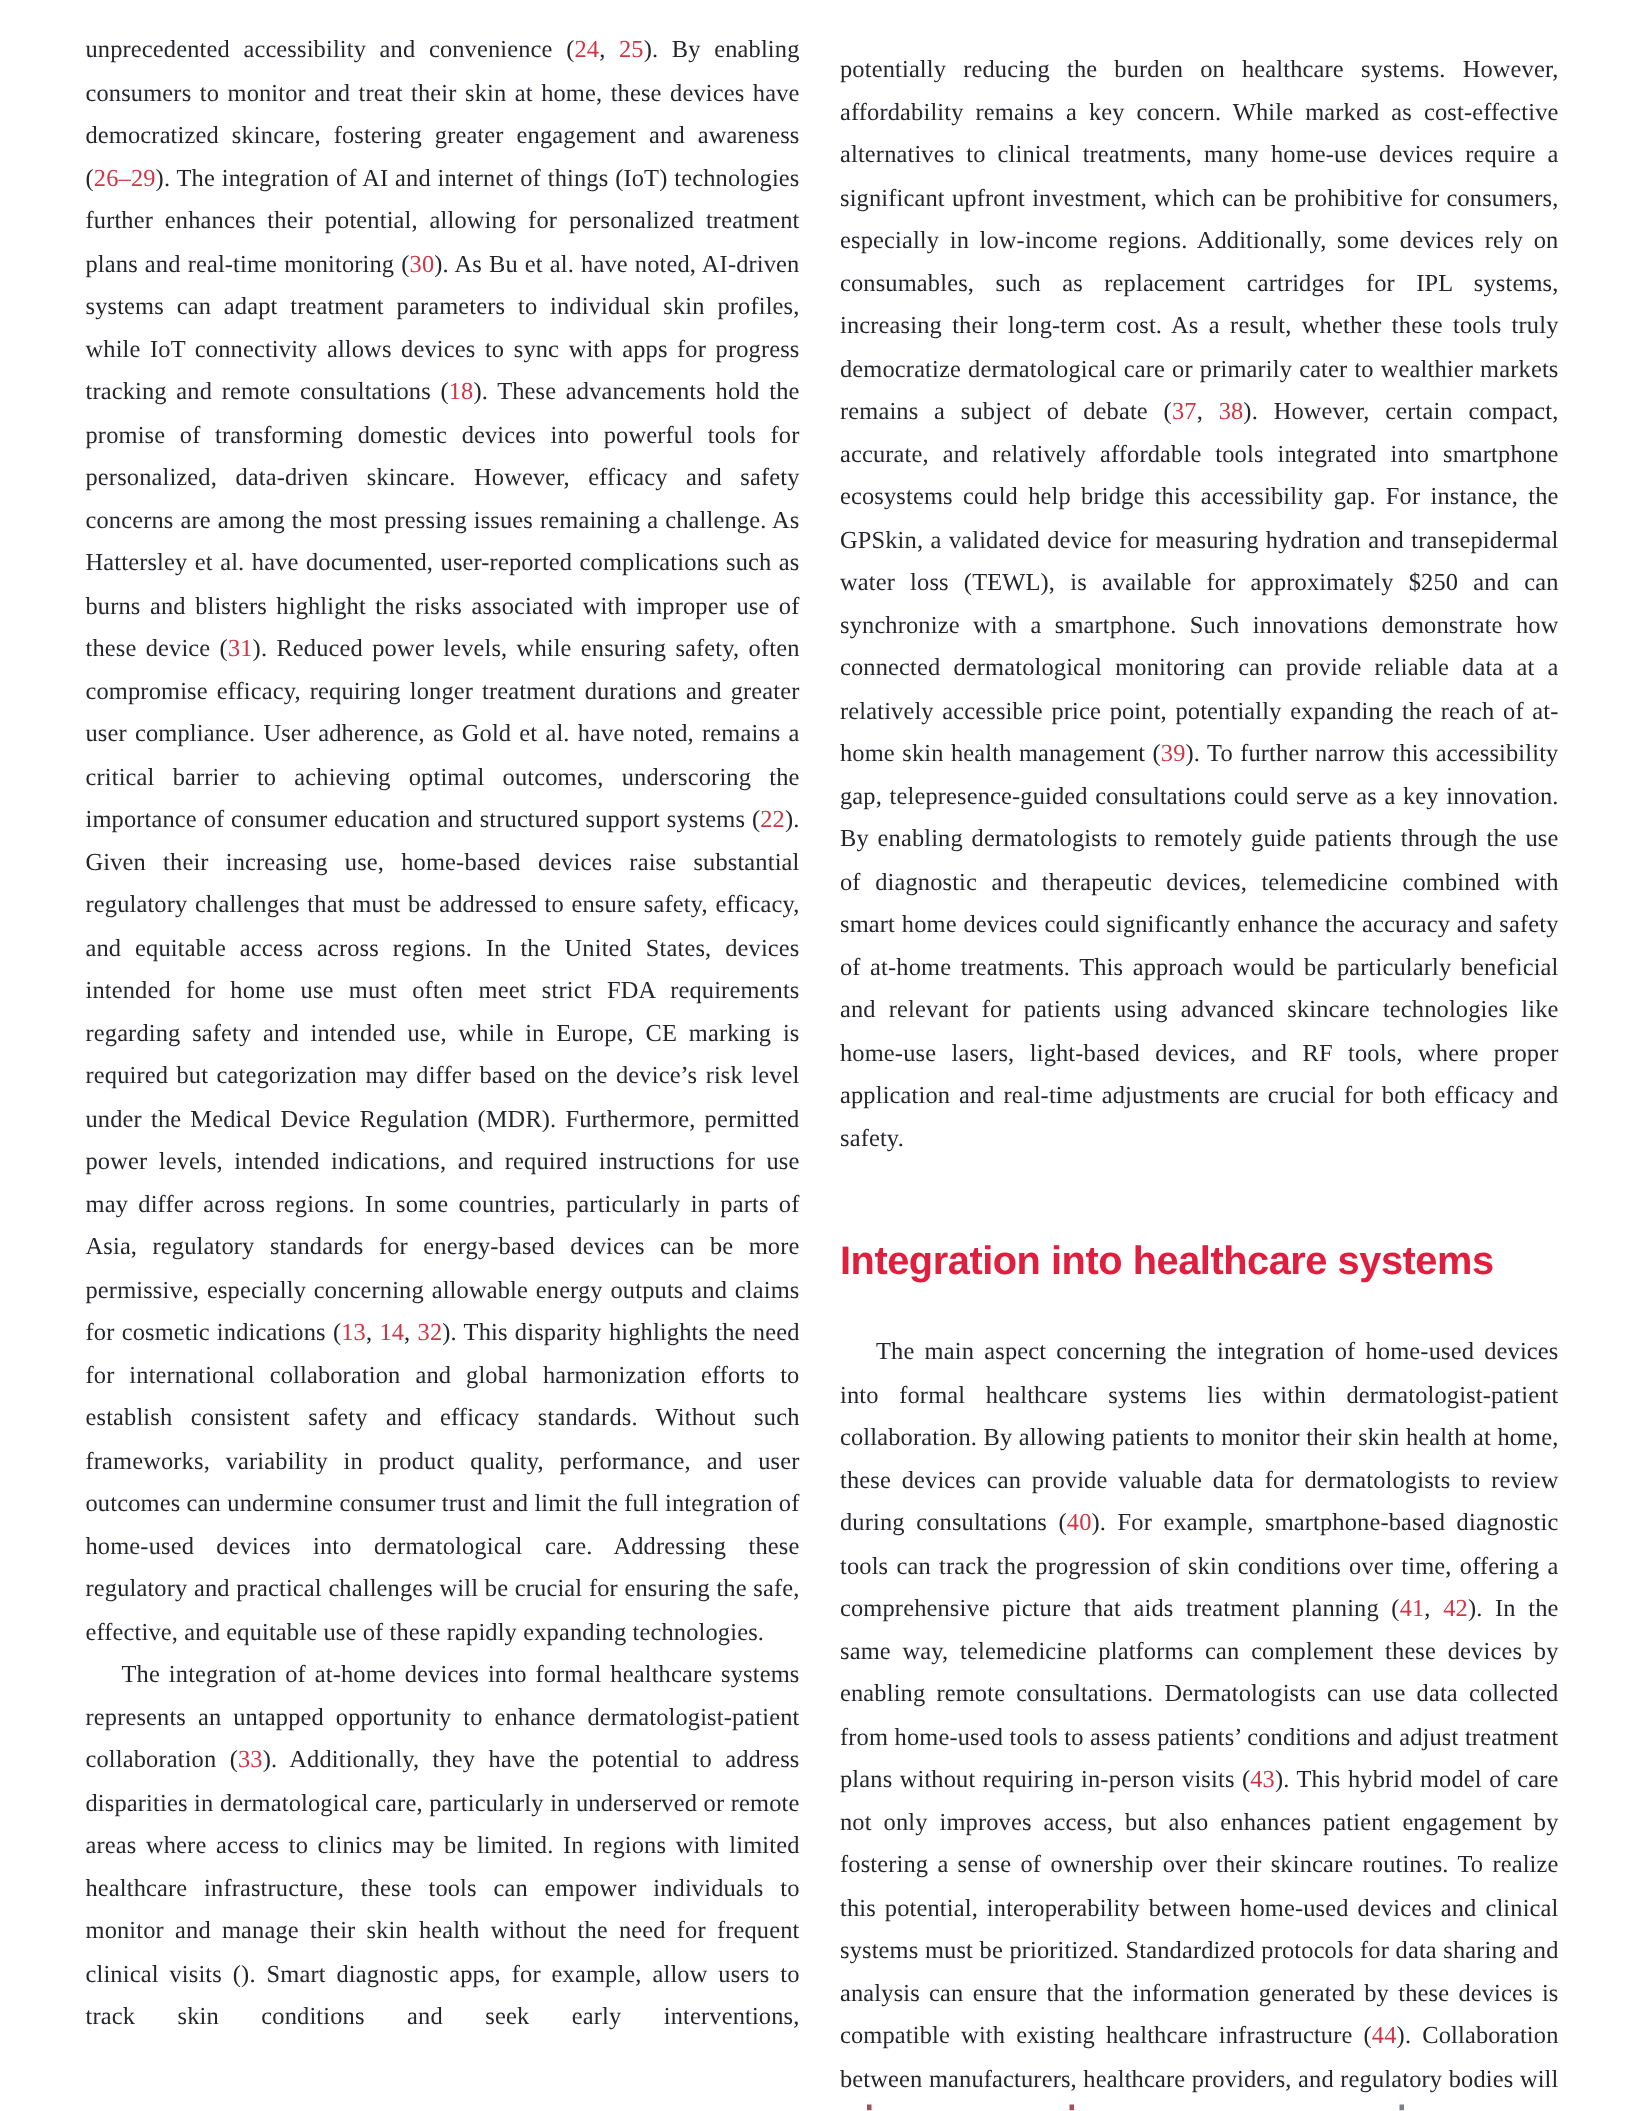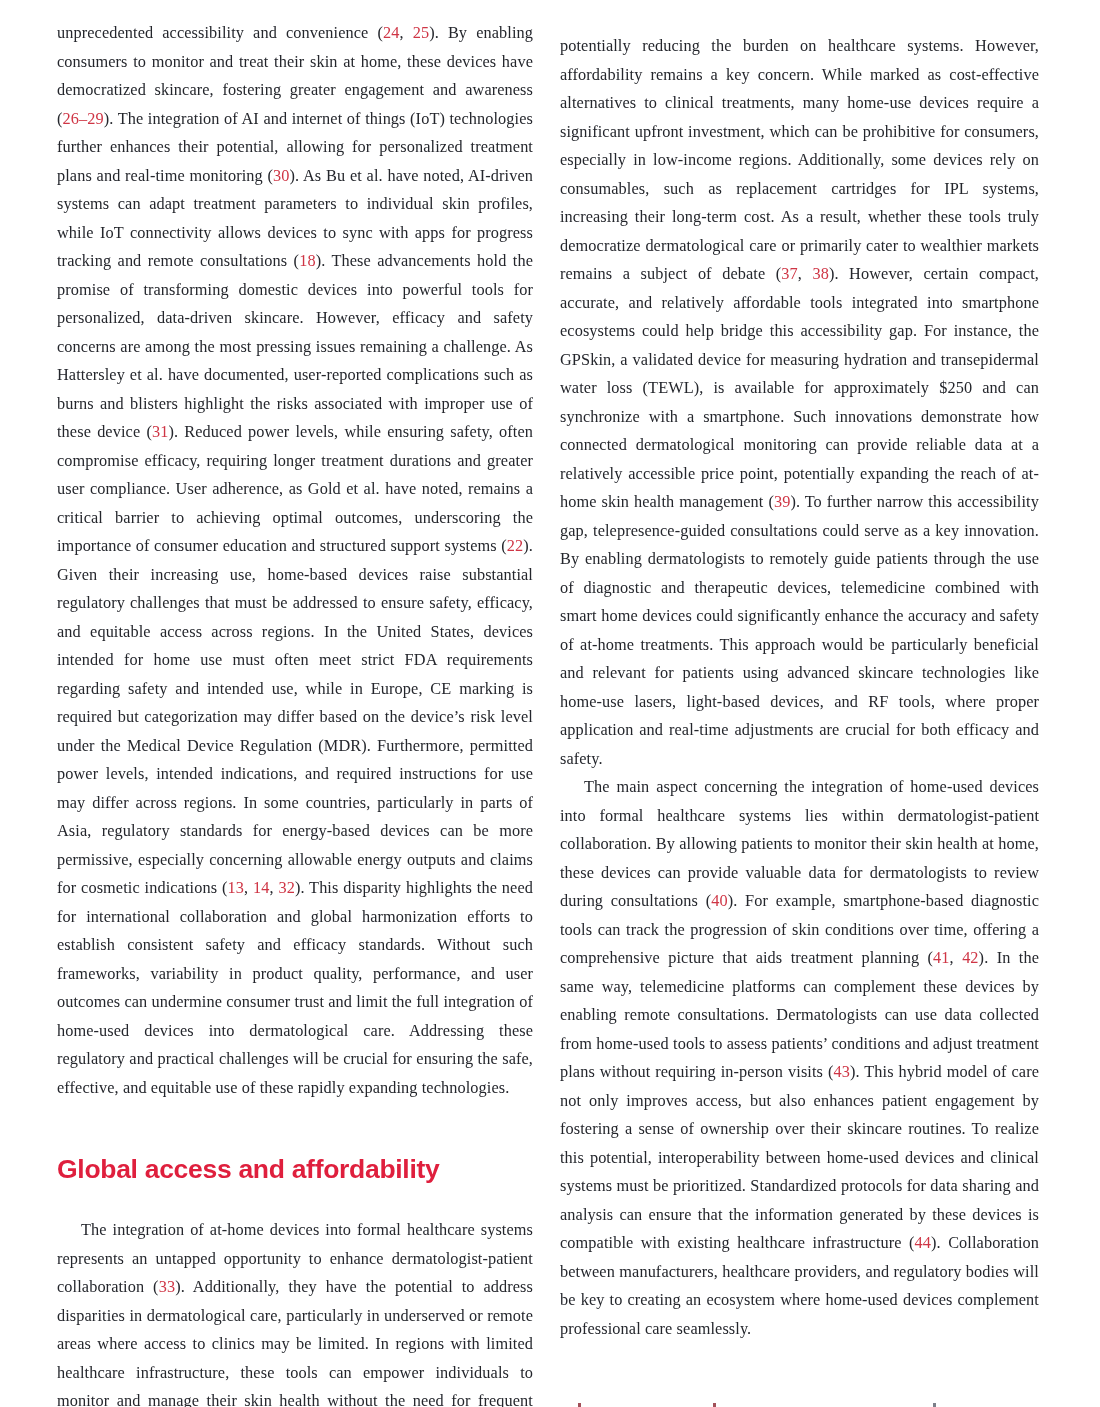--- a/index.html
+++ b/index.html
@@ -63,24 +63,24 @@
   .cut-a { left: 578px; }
   .cut-b { left: 713px; }
   .cut-c { left: 933px; background: #5a5f6b; }
 </style>
 </head>
 <body style="background: rgb(255, 255, 255);">
 
 <div class="page">
   <div class="col col-left">
       <p class="para">unprecedented accessibility and convenience (<a class="cite">24</a>, <a class="cite">25</a>). By enabling consumers to monitor and treat their skin at home, these devices have democratized skincare, fostering greater engagement and awareness (<a class="cite">26–29</a>). The integration of AI and internet of things (IoT) technologies further enhances their potential, allowing for personalized treatment plans and real-time monitoring (<a class="cite">30</a>). As Bu et al. have noted, AI-driven systems can adapt treatment parameters to individual skin profiles, while IoT connectivity allows devices to sync with apps for progress tracking and remote consultations (<a class="cite">18</a>). These advancements hold the promise of transforming domestic devices into powerful tools for personalized, data-driven skincare. However, efficacy and safety concerns are among the most pressing issues remaining a challenge. As Hattersley et al. have documented, user-reported complications such as burns and blisters highlight the risks associated with improper use of these device (<a class="cite">31</a>). Reduced power levels, while ensuring safety, often compromise efficacy, requiring longer treatment durations and greater user compliance. User adherence, as Gold et al. have noted, remains a critical barrier to achieving optimal outcomes, underscoring the importance of consumer education and structured support systems (<a class="cite">22</a>). Given their increasing use, home-based devices raise substantial regulatory challenges that must be addressed to ensure safety, efficacy, and equitable access across regions. In the United States, devices intended for home use must often meet strict FDA requirements regarding safety and intended use, while in Europe, CE marking is required but categorization may differ based on the device’s risk level under the Medical Device Regulation (MDR). Furthermore, permitted power levels, intended indications, and required instructions for use may differ across regions. In some countries, particularly in parts of Asia, regulatory standards for energy-based devices can be more permissive, especially concerning allowable energy outputs and claims for cosmetic indications (<a class="cite">13</a>, <a class="cite">14</a>, <a class="cite">32</a>). This disparity highlights the need for international collaboration and global harmonization efforts to establish consistent safety and efficacy standards. Without such frameworks, variability in product quality, performance, and user outcomes can undermine consumer trust and limit the full integration of home-used devices into dermatological care. Addressing these regulatory and practical challenges will be crucial for ensuring the safe, effective, and equitable use of these rapidly expanding technologies.</p>
-      <h2 class="section-heading">Global access and affordability</h2>
       <p class="para indent cont-last">The integration of at-home devices into formal healthcare systems represents an untapped opportunity to enhance dermatologist-patient collaboration (<a class="cite">33</a>). Additionally, they have the potential to address disparities in dermatological care, particularly in underserved or remote areas where access to clinics may be limited. In regions with limited healthcare infrastructure, these tools can empower individuals to monitor and manage their skin health without the need for frequent clinical visits (). Smart diagnostic apps, for example, allow users to track skin conditions and seek early interventions,</p>
     </div>
   <div class="col col-right">
       <p class="para">potentially reducing the burden on healthcare systems. However, affordability remains a key concern. While marked as cost-effective alternatives to clinical treatments, many home-use devices require a significant upfront investment, which can be prohibitive for consumers, especially in low-income regions. Additionally, some devices rely on consumables, such as replacement cartridges for IPL systems, increasing their long-term cost. As a result, whether these tools truly democratize dermatological care or primarily cater to wealthier markets remains a subject of debate (<a class="cite">37</a>, <a class="cite">38</a>). However, certain compact, accurate, and relatively affordable tools integrated into smartphone ecosystems could help bridge this accessibility gap. For instance, the GPSkin, a validated device for measuring hydration and transepidermal water loss (TEWL), is available for approximately $250 and can synchronize with a smartphone. Such innovations demonstrate how connected dermatological monitoring can provide reliable data at a relatively accessible price point, potentially expanding the reach of at-home skin health management (<a class="cite">39</a>). To further narrow this accessibility gap, telepresence-guided consultations could serve as a key innovation. By enabling dermatologists to remotely guide patients through the use of diagnostic and therapeutic devices, telemedicine combined with smart home devices could significantly enhance the accuracy and safety of at-home treatments. This approach would be particularly beneficial and relevant for patients using advanced skincare technologies like home-use lasers, light-based devices, and RF tools, where proper application and real-time adjustments are crucial for both efficacy and safety.</p>
+      <h2 class="section-heading">Integration into healthcare systems</h2>
       <p class="para indent">The main aspect concerning the integration of home-used devices into formal healthcare systems lies within dermatologist-patient collaboration. By allowing patients to monitor their skin health at home, these devices can provide valuable data for dermatologists to review during consultations (<a class="cite">40</a>). For example, smartphone-based diagnostic tools can track the progression of skin conditions over time, offering a comprehensive picture that aids treatment planning (<a class="cite">41</a>, <a class="cite">42</a>). In the same way, telemedicine platforms can complement these devices by enabling remote consultations. Dermatologists can use data collected from home-used tools to assess patients’ conditions and adjust treatment plans without requiring in-person visits (<a class="cite">43</a>). This hybrid model of care not only improves access, but also enhances patient engagement by fostering a sense of ownership over their skincare routines. To realize this potential, interoperability between home-used devices and clinical systems must be prioritized. Standardized protocols for data sharing and analysis can ensure that the information generated by these devices is compatible with existing healthcare infrastructure (<a class="cite">44</a>). Collaboration between manufacturers, healthcare providers, and regulatory bodies will be key to creating an ecosystem where home-used devices complement professional care seamlessly.</p>
     </div>
 </div>
 
 <div class="cut-fragment cut-a"></div>
 <div class="cut-fragment cut-b"></div>
 <div class="cut-fragment cut-c"></div>
 
 </body></html>

